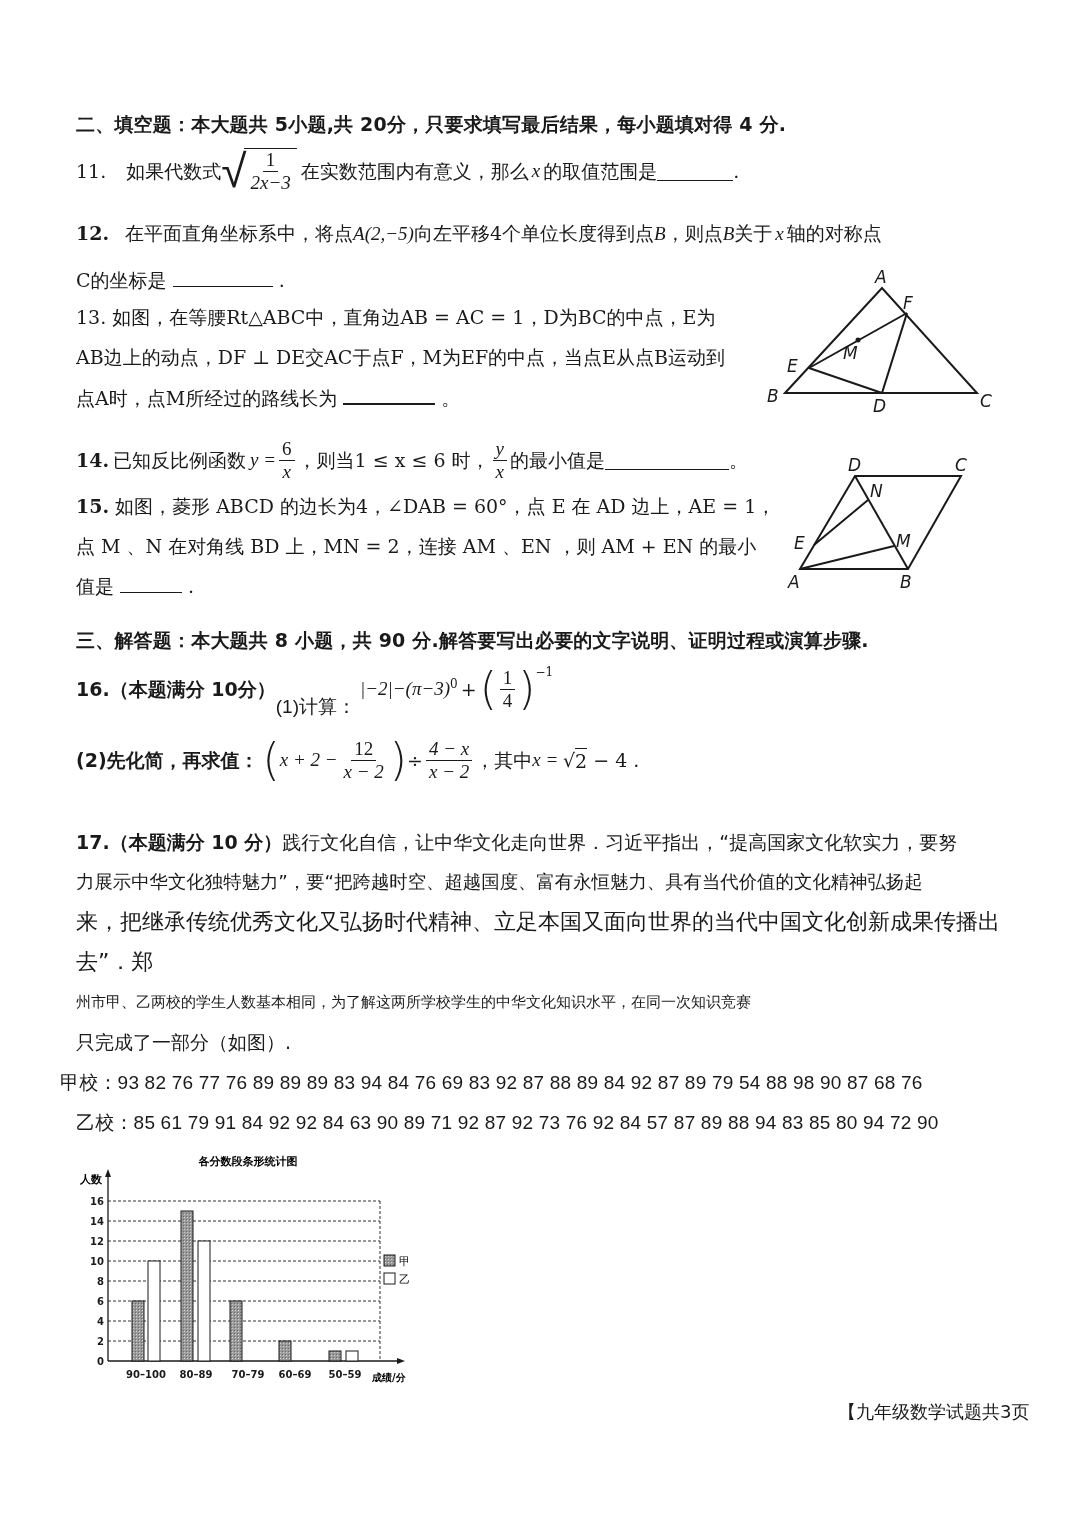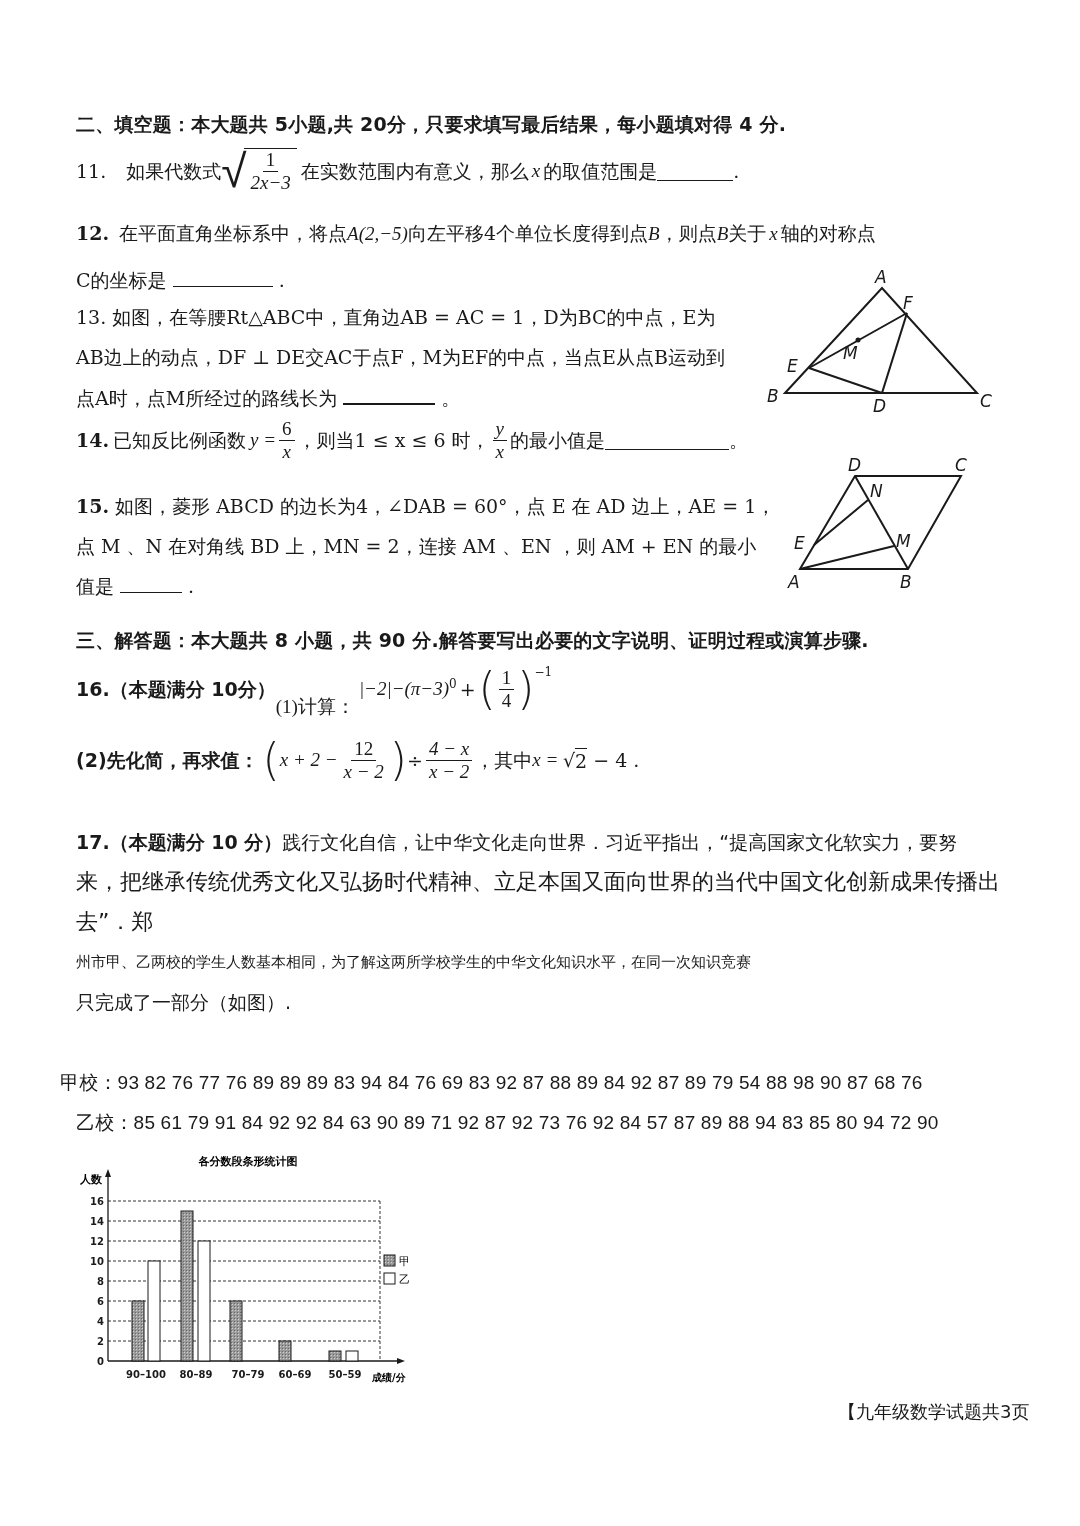--- a/index.html
+++ b/index.html
@@ -42,21 +42,21 @@
   </span>
   <span style="margin-left:4px;">在实数范围内有意义，那么</span>
   <span class="it" style="margin:0 3px;">x</span>
   <span>的取值范围是</span>
   <span class="blank" style="width:76px;"></span>
   <span>.</span>
 </div>
 
 <div class="abs q" style="left:76px; top:221px;">
   <span class="bold">12.</span>
-  <span style="margin-left:4px;">在平面直角坐标系中，将点</span><span class="it">A(2,−5)</span><span>向左平移4个单位长度得到点</span><span class="it">B</span><span>，则点</span><span class="it">B</span><span>关于</span><span class="it" style="margin:0 3px;">x</span><span>轴的对称点</span>
+  <span style="margin-left:10px;">在平面直角坐标系中，将点</span><span class="it">A(2,−5)</span><span>向左平移4个单位长度得到点</span><span class="it">B</span><span>，则点</span><span class="it">B</span><span>关于</span><span class="it" style="margin:0 3px;">x</span><span>轴的对称点</span>
 </div>
 <div class="abs q" style="left:76px; top:268px;">
   <span>C的坐标是</span>
   <span class="blank" style="width:100px;"></span>
   <span>.</span>
 </div>
 
 <div class="abs q" style="left:76px; top:305px;">
   <span>13.</span>
   <span>如图，在等腰Rt△ABC中，直角边AB = AC = 1，D为BC的中点，E为</span>
@@ -80,21 +80,21 @@
     <text x="120" y="21">A</text>
     <text x="12" y="140">B</text>
     <text x="225" y="145">C</text>
     <text x="118" y="150">D</text>
     <text x="32" y="110">E</text>
     <text x="148" y="47">F</text>
     <text x="88" y="97">M</text>
   </g>
 </svg>
 
-<div class="abs q" style="left:76px; top:412px; height:56px; display:flex; align-items:center;">
+<div class="abs q" style="left:76px; top:432px; height:56px; display:flex; align-items:center;">
   <span class="bold">14.</span>
   <span style="margin-left:4px;">已知反比例函数</span>
   <span class="it" style="margin-left:4px;">y =</span>
   <span class="frac">
     <span class="num">6</span>
     <span class="den it">x</span>
   </span>
   <span>，则当1 ≤ x ≤ 6 时，</span>
   <span class="frac">
     <span class="num it">y</span>
@@ -132,21 +132,21 @@
     <text x="18" y="136">A</text>
     <text x="130" y="136">B</text>
   </g>
 </svg>
 
 <div class="abs h-sec" style="left:76px; top:628px;">三、解答题：本大题共 8 小题，共 90 分.解答要写出必要的文字说明、证明过程或演算步骤.</div>
 
 <div class="abs q" style="left:76px; top:660px; height:58px; display:flex; align-items:center;">
   <span class="bold" style="font-family:'DejaVu Sans',sans-serif;">16.</span>
   <span class="bold" style="font-family:'DejaVu Sans',sans-serif;">（本题满分 10分）</span>
-  <span style="font-family:Liberation Serif, serif;margin-top:36px;">(1)计算：</span>
+  <span style="font-family:Liberation Sans, sans-serif;margin-top:36px;">(1)计算：</span>
   <span class="it" style="margin-left:4px;">|−2|−(π−3)</span>
   <sup style="font-size:12px; align-self:flex-start; margin-top:12px;">0</sup>
   <span style="margin:0 3px;">+</span>
   <span class="paren-big">(</span>
   <span class="frac">
     <span class="num">1</span>
     <span class="den">4</span>
   </span>
   <span class="paren-big">)</span>
   <sup style="font-size:12px; align-self:flex-start;">−1</sup>
@@ -168,20 +168,21 @@
   </span>
   <span style="font-family:'DejaVu Sans',sans-serif;">，其中</span>
   <span class="it" style="white-space:pre;">x = </span>
   <span>√</span>
     <span style="border-top:1.3px solid #1a1a1a;">2</span>
   <span style="white-space:pre;"> − 4 .</span>
 </div>
 
 <div class="abs para" style="left:76px; top:822px;">
   <div><span class="bold">17.</span><span class="bold">（本题满分 10 分）</span><span>践行文化自信，让中华文化走向世界．习近平指出，“提高国家文化软实力，要努</span></div>
+  <div style="font-size:18.4px;">力展示中华文化独特魅力”，要“把跨越时空、超越国度、富有永恒魅力、具有当代价值的文化精神弘扬起</div>
   <div style="font-size:22px;">来，把继承传统优秀文化又弘扬时代精神、立足本国又面向世界的当代中国文化创新成果传播出去”．郑</div>
   <div style="font-size:15px;">州市甲、乙两校的学生人数基本相同，为了解这两所学校学生的中华文化知识水平，在同一次知识竞赛</div>
   <div>只完成了一部分（如图）.</div>
 </div>
 
 <div class="abs data-line" style="left:60px; top:1070px;">
   <span style="font-family:'DejaVu Sans',sans-serif;">甲校：</span><span>93 82 76 77 76 89 89 89 83 94 84 76 69 83 92 87 88 89 84 92 87 89 79 54 88 98 90 87 68 76</span>
 </div>
 <div class="abs data-line" style="left:76px; top:1110px;">
   <span style="font-family:'DejaVu Sans',sans-serif;">乙校：</span><span>85 61 79 91 84 92 92 84 63 90 89 71 92 87 92 73 76 92 84 57 87 89 88 94 83 85 80 94 72 90</span>

